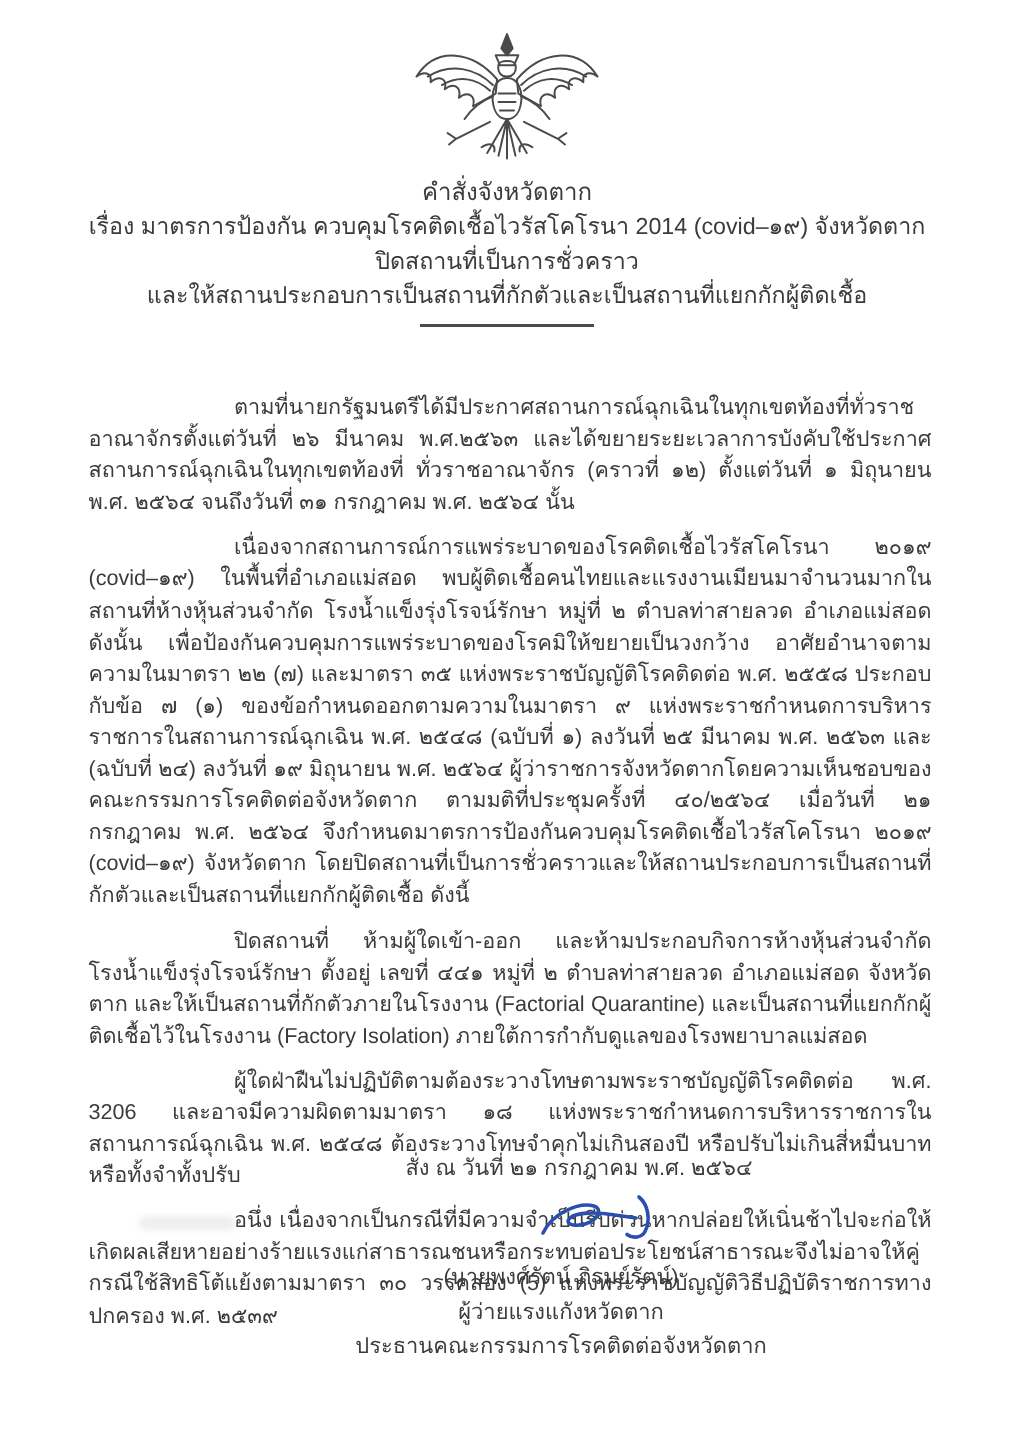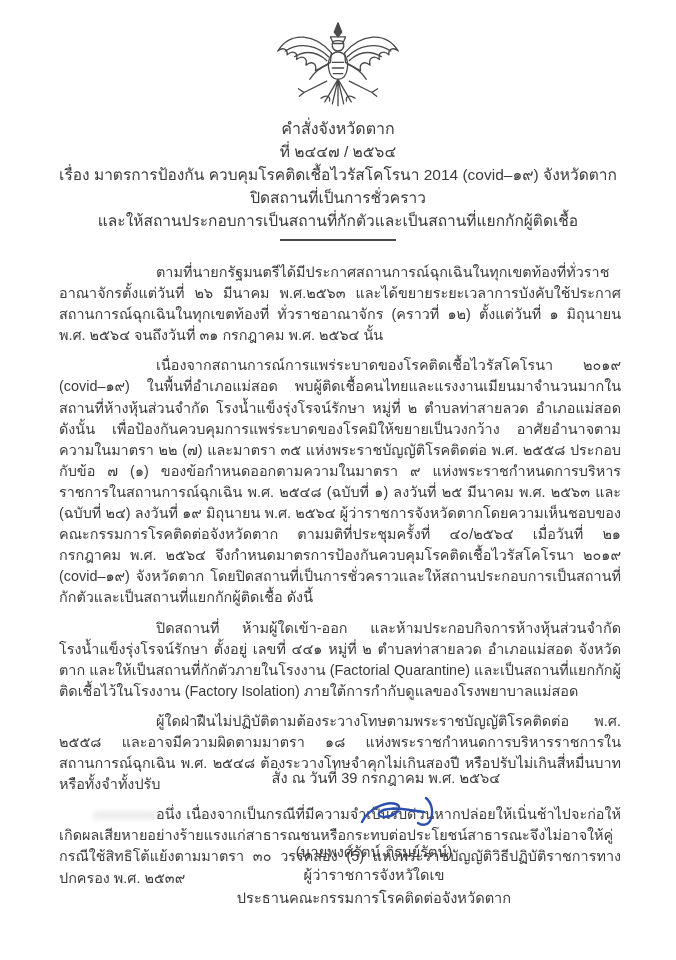--- a/index.html
+++ b/index.html
@@ -119,46 +119,45 @@
         <path d="M58,64 L34,76 M34,76 L28,72 M34,76 L29,80"></path>
         <path d="M82,64 L106,76 M106,76 L112,72 M106,76 L111,80"></path>
 
         <path d="M52,82 C58,78 62,80 61,85 M88,82 C82,78 78,80 79,85"></path>
       </g>
     </svg>
   </div>
 
   <div class="doc-header">
     <div class="title-line">คำสั่งจังหวัดตาก</div>
-    <div>ที่  ๒๔๔๗ / ๒๕๖๔</div>
     <div>เรื่อง  มาตรการป้องกัน ควบคุมโรคติดเชื้อไวรัสโคโรนา 2014 (covid–๑๙) จังหวัดตาก</div>
     <div>ปิดสถานที่เป็นการชั่วคราว</div>
     <div>และให้สถานประกอบการเป็นสถานที่กักตัวและเป็นสถานที่แยกกักผู้ติดเชื้อ</div>
     <div class="divider"></div>
   </div>
 
   <div class="content">
     <p>ตามที่นายกรัฐมนตรีได้มีประกาศสถานการณ์ฉุกเฉินในทุกเขตท้องที่ทั่วราชอาณาจักรตั้งแต่วันที่ ๒๖ มีนาคม พ.ศ.๒๕๖๓ และได้ขยายระยะเวลาการบังคับใช้ประกาศสถานการณ์ฉุกเฉินในทุกเขตท้องที่ ทั่วราชอาณาจักร (คราวที่ ๑๒) ตั้งแต่วันที่ ๑ มิถุนายน พ.ศ. ๒๕๖๔ จนถึงวันที่ ๓๑ กรกฎาคม พ.ศ. ๒๕๖๔ นั้น</p>
     <p>เนื่องจากสถานการณ์การแพร่ระบาดของโรคติดเชื้อไวรัสโคโรนา ๒๐๑๙ (covid–๑๙) ในพื้นที่อำเภอแม่สอด พบผู้ติดเชื้อคนไทยและแรงงานเมียนมาจำนวนมากในสถานที่ห้างหุ้นส่วนจำกัด โรงน้ำแข็งรุ่งโรจน์รักษา หมู่ที่ ๒ ตำบลท่าสายลวด อำเภอแม่สอด ดังนั้น เพื่อป้องกันควบคุมการแพร่ระบาดของโรคมิให้ขยายเป็นวงกว้าง อาศัยอำนาจตามความในมาตรา ๒๒ (๗) และมาตรา ๓๕ แห่งพระราชบัญญัติโรคติดต่อ พ.ศ. ๒๕๕๘ ประกอบกับข้อ ๗ (๑) ของข้อกำหนดออกตามความในมาตรา ๙ แห่งพระราชกำหนดการบริหารราชการในสถานการณ์ฉุกเฉิน พ.ศ. ๒๕๔๘ (ฉบับที่ ๑) ลงวันที่ ๒๕ มีนาคม พ.ศ. ๒๕๖๓ และ (ฉบับที่ ๒๔) ลงวันที่ ๑๙ มิถุนายน พ.ศ. ๒๕๖๔ ผู้ว่าราชการจังหวัดตากโดยความเห็นชอบของคณะกรรมการโรคติดต่อจังหวัดตาก ตามมติที่ประชุมครั้งที่ ๔๐/๒๕๖๔ เมื่อวันที่ ๒๑ กรกฎาคม พ.ศ. ๒๕๖๔ จึงกำหนดมาตรการป้องกันควบคุมโรคติดเชื้อไวรัสโคโรนา ๒๐๑๙ (covid–๑๙) จังหวัดตาก โดยปิดสถานที่เป็นการชั่วคราวและให้สถานประกอบการเป็นสถานที่กักตัวและเป็นสถานที่แยกกักผู้ติดเชื้อ ดังนี้</p>
     <p>ปิดสถานที่ ห้ามผู้ใดเข้า-ออก และห้ามประกอบกิจการห้างหุ้นส่วนจำกัด โรงน้ำแข็งรุ่งโรจน์รักษา ตั้งอยู่ เลขที่ ๔๔๑ หมู่ที่ ๒ ตำบลท่าสายลวด อำเภอแม่สอด จังหวัดตาก และให้เป็นสถานที่กักตัวภายในโรงงาน (Factorial Quarantine) และเป็นสถานที่แยกกักผู้ติดเชื้อไว้ในโรงงาน (Factory Isolation) ภายใต้การกำกับดูแลของโรงพยาบาลแม่สอด</p>
-    <p>ผู้ใดฝ่าฝืนไม่ปฏิบัติตามต้องระวางโทษตามพระราชบัญญัติโรคติดต่อ พ.ศ. ๒๕๕๘ และอาจมีความผิดตามมาตรา ๑๘ แห่งพระราชกำหนดการบริหารราชการในสถานการณ์ฉุกเฉิน พ.ศ. ๒๕๔๘ ต้องระวางโทษจำคุกไม่เกินสองปี หรือปรับไม่เกินสี่หมื่นบาท หรือทั้งจำทั้งปรับ</p>
+    <p>ผู้ใดฝ่าฝืนไม่ปฏิบัติตามต้องระวางโทษตามพระราชบัญญัติโรคติดต่อ พ.ศ. 3206 และอาจมีความผิดตามมาตรา ๑๘ แห่งพระราชกำหนดการบริหารราชการในสถานการณ์ฉุกเฉิน พ.ศ. ๒๕๔๘ ต้องระวางโทษจำคุกไม่เกินสองปี หรือปรับไม่เกินสี่หมื่นบาท หรือทั้งจำทั้งปรับ</p>
     <p>อนึ่ง เนื่องจากเป็นกรณีที่มีความจำเป็นรีบด่วนหากปล่อยให้เนิ่นช้าไปจะก่อให้เกิดผลเสียหายอย่างร้ายแรงแก่สาธารณชนหรือกระทบต่อประโยชน์สาธารณะจึงไม่อาจให้คู่กรณีใช้สิทธิโต้แย้งตามมาตรา ๓๐ วรรคสอง (5) แห่งพระราชบัญญัติวิธีปฏิบัติราชการทางปกครอง พ.ศ. ๒๕๓๙</p>
   </div>
 
   <div class="closing">
-    <div class="issued-line">สั่ง  ณ วันที่  39  กรกฎาคม พ.ศ. ๒๕๖๔</div>
+    <div class="issued-line">สั่ง  ณ วันที่  ๒๑  กรกฎาคม พ.ศ. ๒๕๖๔</div>
     <div class="signature-wrap">
       <div class="smudge"></div>
       <svg class="signature-svg" width="96" height="44" viewBox="0 0 96 44" xmlns="http://www.w3.org/2000/svg">
         <g stroke="#2a4fae" fill="none" stroke-width="2.4" stroke-linecap="round" stroke-linejoin="round">
           <path d="M4,27 C10,14 28,6 38,9 C44,11 41,18 32,21 C24,23 18,21 22,17 C26,13 40,13 52,15 L66,17"></path>
           <path d="M68,3 C74,8 76,18 72,26 C70,30 64,31 60,28"></path>
         </g>
       </svg>
     </div>
     <div class="signatory">
       <div>(นายพงศ์รัตน์  ภิรมย์รัตน์)</div>
-      <div>ผู้ว่าราชการจังหวัใดเข</div>
+      <div>ผู้ว่ายแรงแกังหวัดตาก</div>
       <div>ประธานคณะกรรมการโรคติดต่อจังหวัดตาก</div>
     </div>
   </div>
 
 </div>
 
 </body></html>

